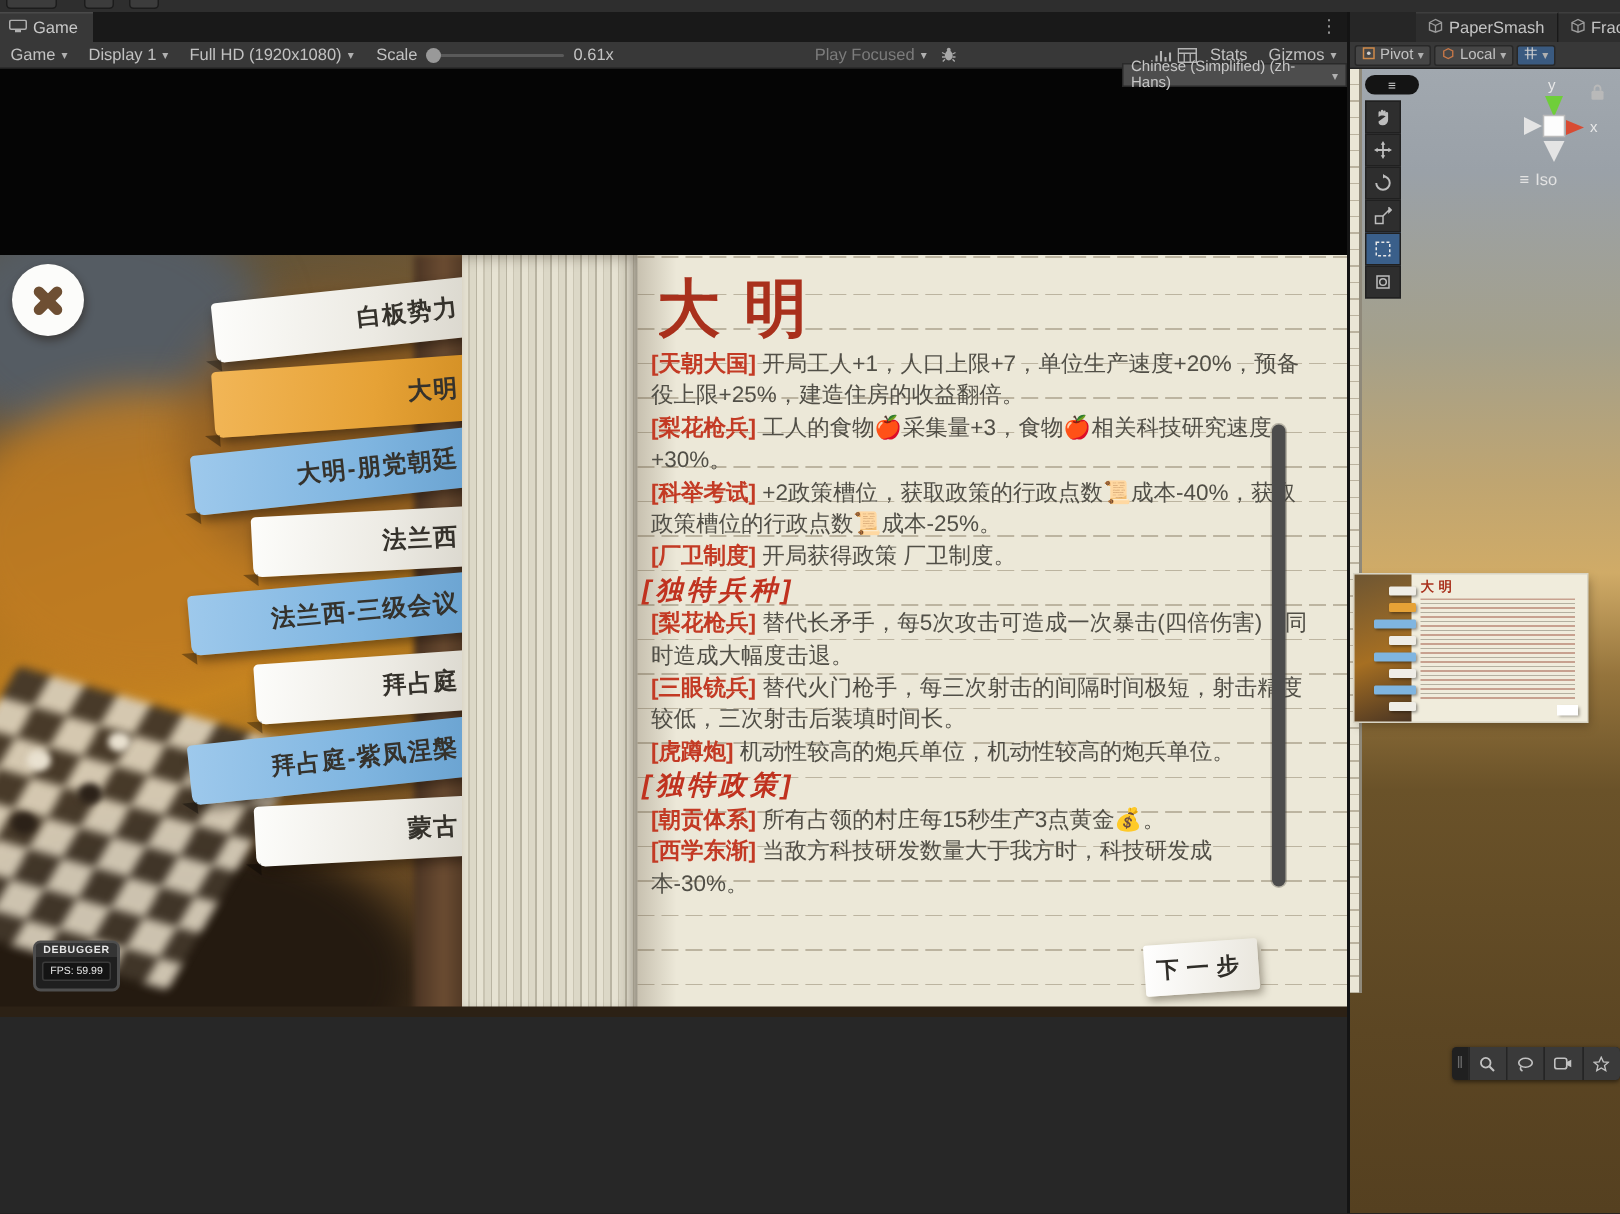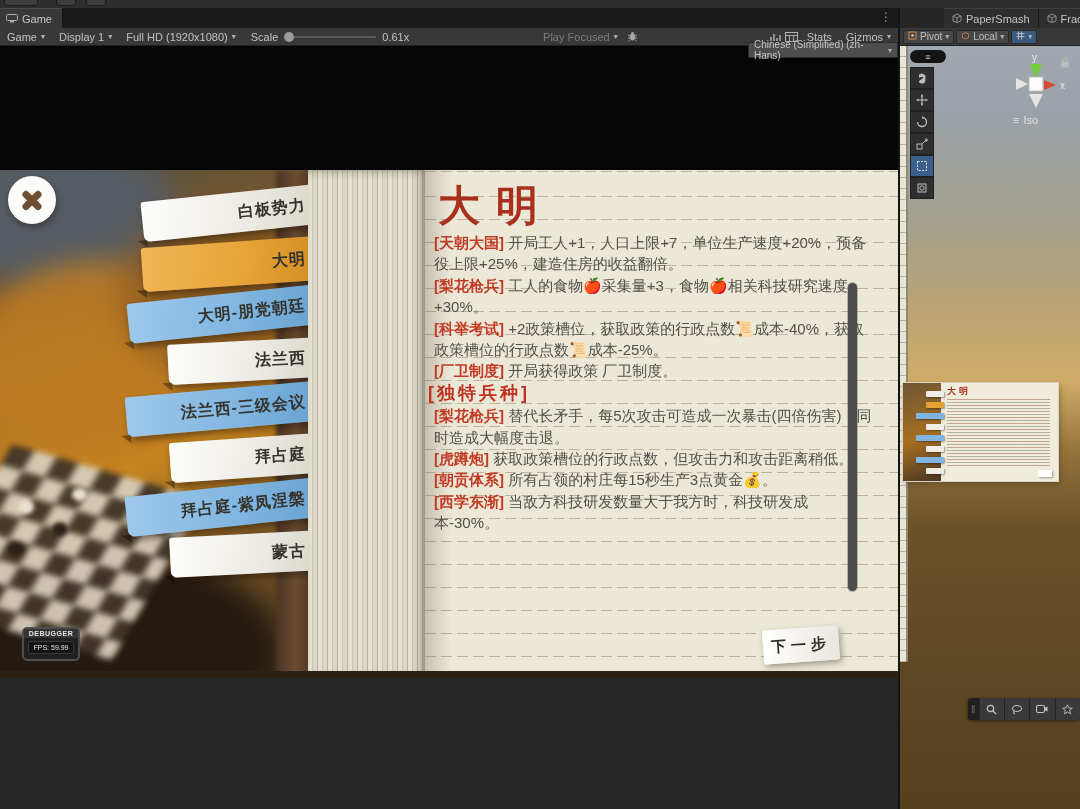--- a/index.html
+++ b/index.html
@@ -81,21 +81,21 @@
       repeating-linear-gradient(180deg, transparent 0 22px, rgba(140,128,104,.5) 22px 23px);
     background-position:0 4px,0 4px; pointer-events:none; }
   .page-shade { position:absolute; left:0; top:0; width:26px; height:508px;
     background:linear-gradient(90deg,rgba(90,75,55,.25),rgba(90,75,55,0)); pointer-events:none; }
 
   .page-title { position:absolute; left:13px; top:8px; font-size:42px; font-weight:900; letter-spacing:16px;
     color:#a9301c; font-family:"DejaVu Sans","Liberation Sans",sans-serif; }
   .entries { position:absolute; left:9px; top:62px; width:438px; font-size:15px; line-height:21.4px; color:#514f47; }
   .entry { margin:0; }
   .entry .tag { color:#c33a24; font-weight:bold; }
-  .sec-header { color:#c0321f; font-size:18px; font-weight:bold; letter-spacing:3px; margin:1px 0 1px -6px; }
+  .sec-header { color:#c0321f; font-size:18px; font-weight:bold; letter-spacing:3px; margin:1px 0 1px -6px; font-style:italic; }
 
   .page-scrollbar { position:absolute; left:423px; top:113px; width:9px; height:308px; background:#4c4c4c; border-radius:5px;
     box-shadow:0 0 0 1px rgba(60,55,45,.3); }
 
   .next-btn { position:absolute; left:338px; top:458px; width:76px; height:34px; background:linear-gradient(100deg,#ffffff,#e9e6dd);
     transform:rotate(-4deg); box-shadow:2px 3px 6px rgba(40,30,15,.4); display:flex; align-items:center; justify-content:center;
     font-size:15px; font-weight:bold; letter-spacing:5px; color:#2f2d28; cursor:pointer; border-radius:2px; }
 
   .close-btn { position:absolute; left:8px; top:6px; width:48px; height:48px; background:#fcfcfa; border-radius:50%;
     box-shadow:1px 3px 6px rgba(30,20,10,.45); z-index:7; cursor:pointer; }
@@ -268,21 +268,23 @@
     <div class="page">
       <div class="page-shade"></div>
       <div class="page-title">大明</div>
       <div class="entries">
           <p class="entry"><span class="tag">[天朝大国] </span><span>开局工人+1，人口上限+7，单位生产速度+20%，预备役上限+25%，建造住房的收益翻倍。</span></p>
           <p class="entry"><span class="tag">[梨花枪兵] </span><span>工人的食物🍎采集量+3，食物🍎相关科技研究速度+30%。</span></p>
           <p class="entry"><span class="tag">[科举考试] </span><span>+2政策槽位，获取政策的行政点数📜成本-40%，获取政策槽位的行政点数📜成本-25%。</span></p>
           <p class="entry"><span class="tag">[厂卫制度] </span><span>开局获得政策 厂卫制度。</span></p>
           <div class="sec-header">[独特兵种]</div>
           <p class="entry"><span class="tag">[梨花枪兵] </span><span>替代长矛手，每5次攻击可造成一次暴击(四倍伤害)，同时造成大幅度击退。</span></p>
-          <p class="entry"><span class="tag">[虎蹲炮] </span><span>获取政策槽位的行政点数，但攻击力和攻击距离稍低。</span></p>
+          <p class="entry"><span class="tag">[三眼铳兵] </span><span>替代火门枪手，每三次射击的间隔时间极短，射击精度较低，三次射击后装填时间长。</span></p>
+          <p class="entry"><span class="tag">[虎蹲炮] </span><span>机动性较高的炮兵单位，机动性较高的炮兵单位。</span></p>
+          <div class="sec-header">[独特政策]</div>
           <p class="entry"><span class="tag">[朝贡体系] </span><span>所有占领的村庄每15秒生产3点黄金💰。</span></p>
           <p class="entry"><span class="tag">[西学东渐] </span><span>当敌方科技研发数量大于我方时，科技研发成本-30%。</span></p>
         </div>
       <div class="page-scrollbar"></div>
       <div class="next-btn">下一步</div>
     </div>
 
     <div class="close-btn">
       <div class="bar a"></div>
       <div class="bar b"></div>

